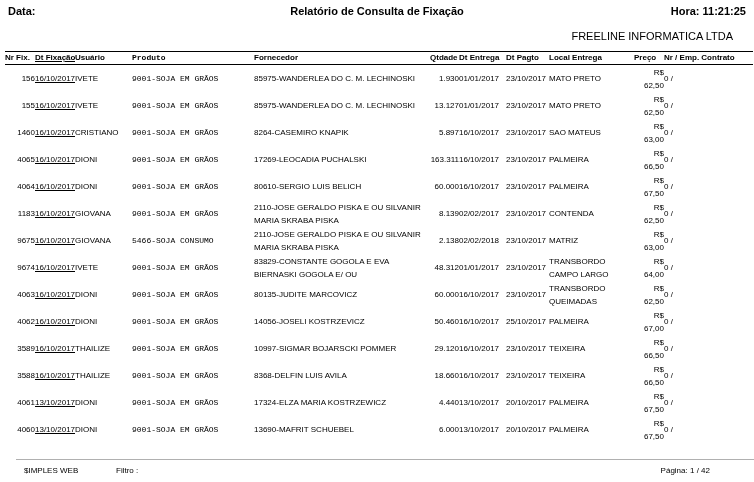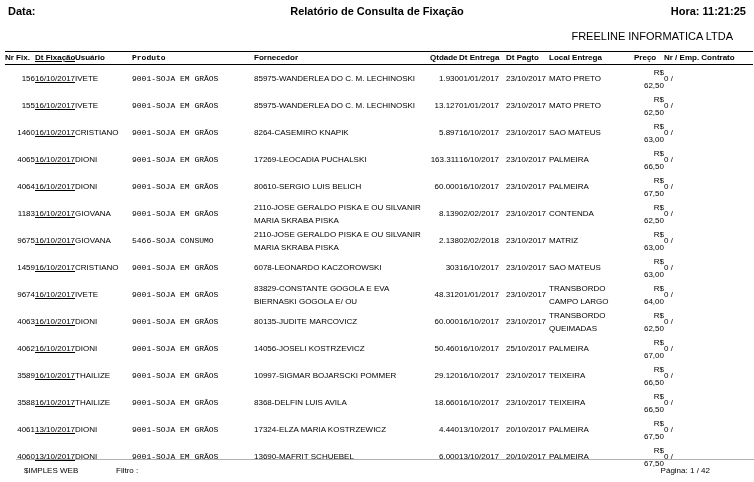--- a/index.html
+++ b/index.html
@@ -178,33 +178,20 @@
           <td class="col-fornecedor">2110-JOSE GERALDO PISKA E OU SILVANIR
 MARIA SKRABA PISKA</td>
           <td class="col-qtdade">2.138</td>
           <td class="col-dt_entrega">02/02/2018</td>
           <td class="col-dt_pagto">23/10/2017</td>
           <td class="col-local_entrega">MATRIZ</td>
           <td class="col-preco">R$ 63,00</td>
           <td class="col-contrato">0 /</td>
         </tr>
         <tr>
-          <td class="col-nr_fix">1459</td>
-          <td class="col-dt_fixacao">16/10/2017</td>
-          <td class="col-usuario">CRISTIANO</td>
-          <td class="col-produto">9001-SOJA EM GRÃOS</td>
-          <td class="col-fornecedor">6078-LEONARDO KACZOROWSKI</td>
-          <td class="col-qtdade">303</td>
-          <td class="col-dt_entrega">16/10/2017</td>
-          <td class="col-dt_pagto">23/10/2017</td>
-          <td class="col-local_entrega">SAO MATEUS</td>
-          <td class="col-preco">R$ 63,00</td>
-          <td class="col-contrato">0 /</td>
-        </tr>
-        <tr>
           <td class="col-nr_fix">9674</td>
           <td class="col-dt_fixacao">16/10/2017</td>
           <td class="col-usuario">IVETE</td>
           <td class="col-produto">9001-SOJA EM GRÃOS</td>
           <td class="col-fornecedor">83829-CONSTANTE GOGOLA E EVA
 BIERNASKI GOGOLA E/ OU</td>
           <td class="col-qtdade">48.312</td>
           <td class="col-dt_entrega">01/01/2017</td>
           <td class="col-dt_pagto">23/10/2017</td>
           <td class="col-local_entrega">TRANSBORDO

